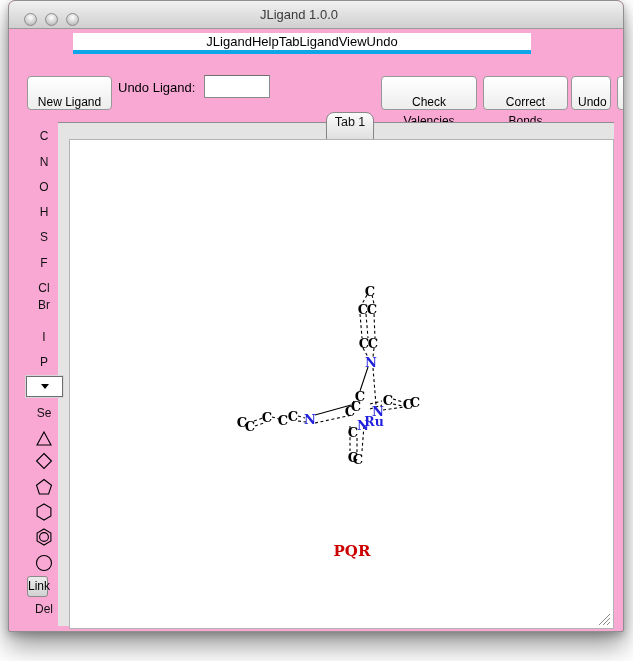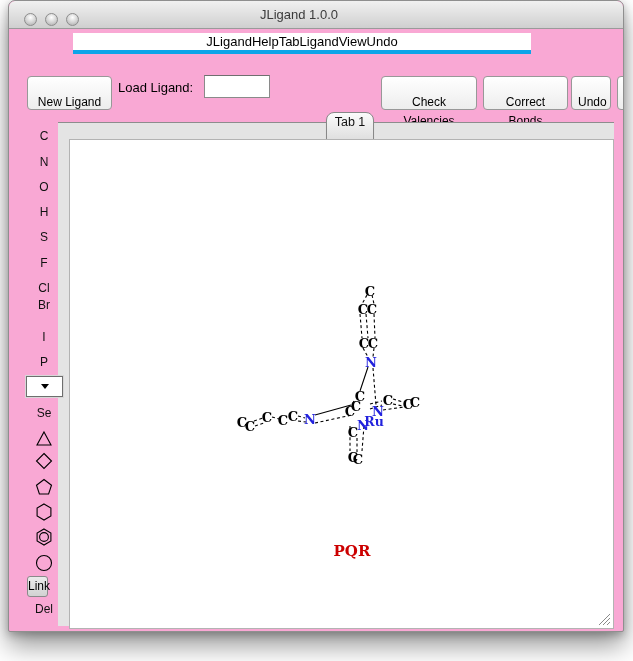--- a/index.html
+++ b/index.html
@@ -70,21 +70,21 @@
     <div class="menubar">
       <span class="menuitem">JLigand</span>
       <span class="menuitem">Help</span>
       <span class="menuitem">Tab</span>
       <span class="menuitem">Ligand</span>
       <span class="menuitem">View</span>
       <span class="menuitem">Undo</span>
     </div>
 
     <div class="tbtn" style="left:18px;width:85px">New Ligand ...</div>
-    <div class="tlabel" style="left:109px">Load Ligand:</div>
+    <div class="tlabel" style="left:109px">Undo Ligand:</div>
     <input class="tinput" type="text" value="" placeholder="" style="">
     <div class="tbtn" style="left:474px;width:85px">Correct Bonds</div>
     <div class="tbtn" style="left:372px;width:96px">Check Valencies</div>
     <div class="tbtn" style="left:562px;width:40px">Undo</div>
     <div class="tbtn" style="left:608px;width:14px"></div>
 
     <div class="tabpanel"></div>
     <div class="tabline"></div>
     <div class="tab">Tab 1</div>
 

